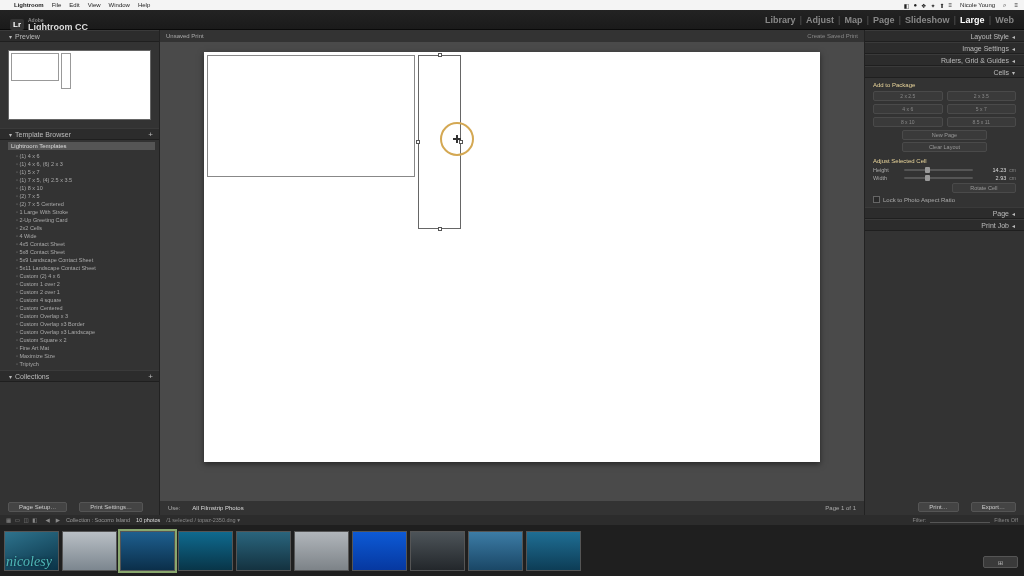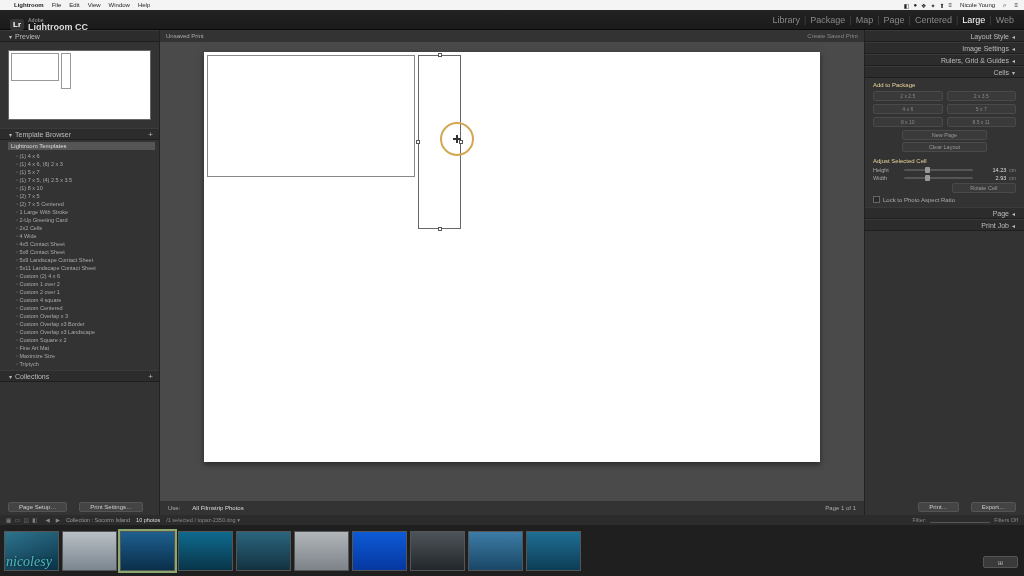--- a/index.html
+++ b/index.html
@@ -11,21 +11,21 @@
 .macbar .app-name { font-weight: 600; }
 .macbar .spacer { flex: 1; }
 .macbar .right-icons { display: flex; gap: 4px; align-items: center; }
 .macbar .right-icons span { font-size: 6px; }
 
 
 .modbar { height: 20px; background: linear-gradient(#232323,#1a1a1a); display: flex; align-items: center; padding: 0 10px; border-bottom: 1px solid #0a0a0a; }
 .modbar .logo { display:flex; align-items:center; gap:4px; color:#ddd; font-size:9px;margin-top:10px;}
 .modbar .logo .lr { background:#333; color:#fff; font-weight:bold; padding:1px 3px; border-radius:2px; font-size:8px;}
 .modbar .modules { margin-left:auto; display:flex; gap:4px; align-items:center; }
-.modbar .modules span { color:#888; font-size:9px; cursor:pointer; }
+.modbar .modules span { color:#888; font-size:9px; cursor:pointer;font-weight:bold; }
 .modbar .modules span.active { color:#fff; }
 .modbar .modules .sep { color:#444; }
 
 
 .workbench { display:flex; height: 485px; background:#2a2a2a;}
 .leftcol { width: 160px; background:#333; display:flex; flex-direction:column; border-right:1px solid #222;}
 .rightcol { width: 160px; background:#333; display:flex; flex-direction:column; border-left:1px solid #222;}
 .centercol { flex:1; display:flex; flex-direction:column; background:#4a4a4a;}
 
 
@@ -120,27 +120,27 @@
   <div class="logo">
     <span class="lr">Lr</span>
     <span style="display:flex;flex-direction:column;line-height:1;font-weight:bold;">
       <span style="font-size:5px;color:#888">Adobe</span>
       <span>Lightroom CC</span>
     </span>
   </div>
   <div class="modules">
     <span>Library</span>
       <span class="sep">|</span>
-    <span>Package</span>
+    <span>Adjust</span>
       <span class="sep">|</span>
     <span>Map</span>
       <span class="sep">|</span>
     <span>Page</span>
       <span class="sep">|</span>
-    <span>Centered</span>
+    <span>Slideshow</span>
       <span class="sep">|</span>
     <span class="active">Large</span>
       <span class="sep">|</span>
     <span>Web</span>
   </div>
 </div>
 
 <div class="workbench">
 
   <div class="leftcol">

